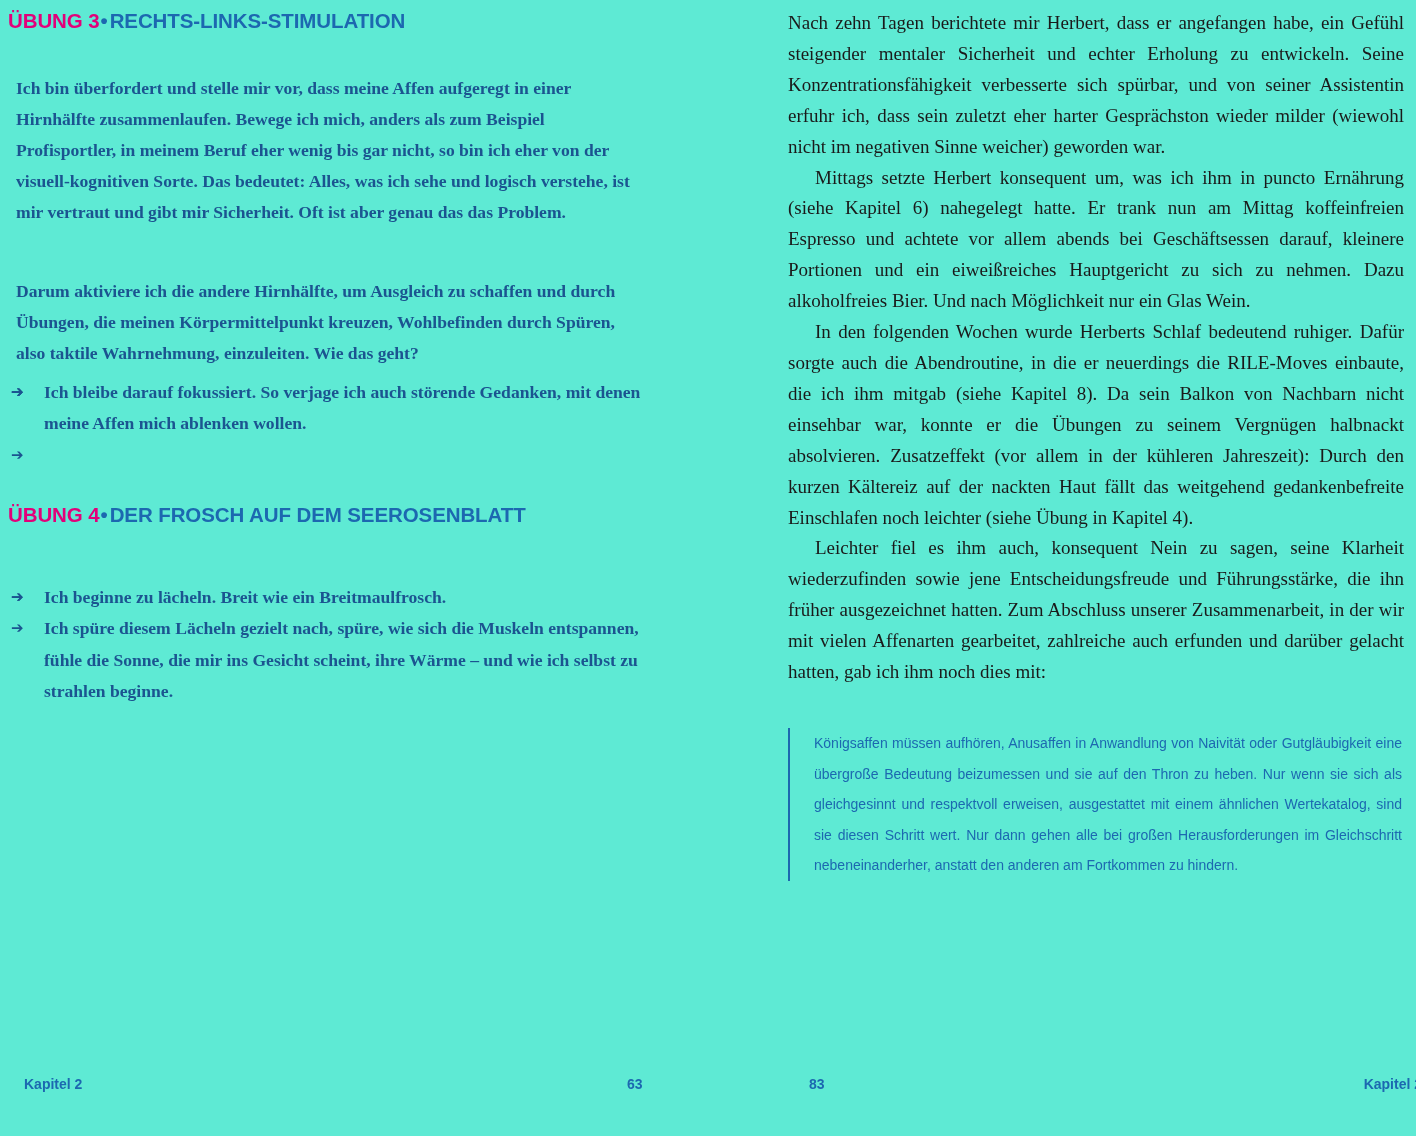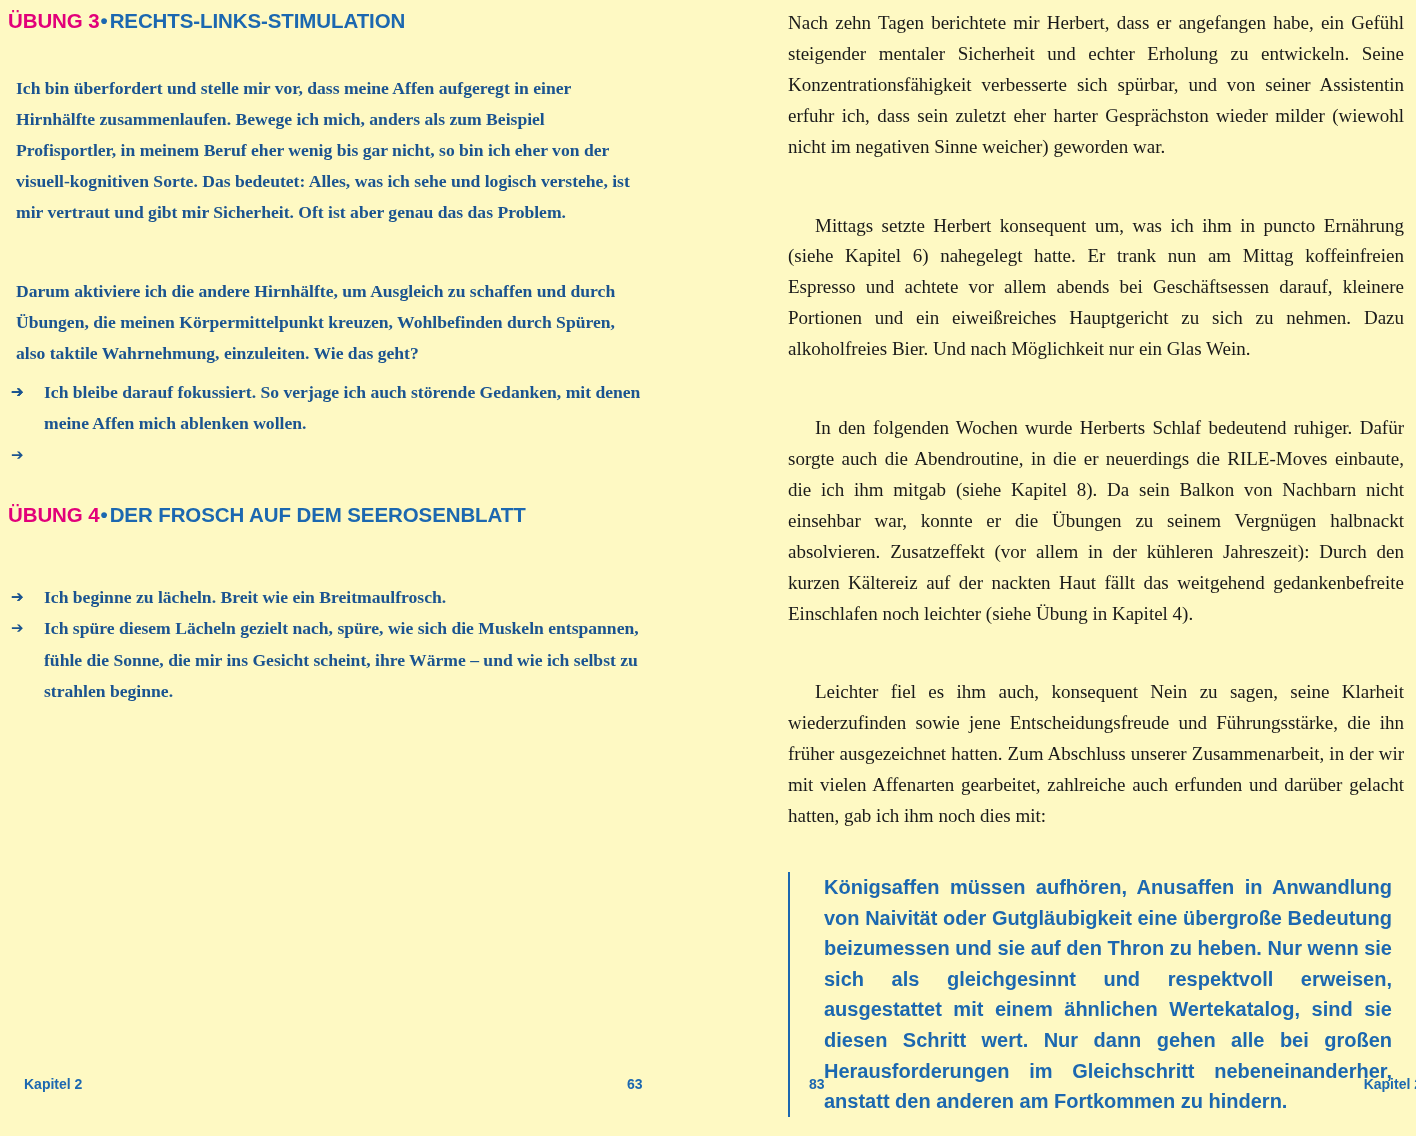--- a/index.html
+++ b/index.html
@@ -6,21 +6,21 @@
   html, body {
     margin: 0;
     padding: 0;
     background: #ffffff;
   }
 
   .page {
     position: relative;
     width: 1416px;
     height: 1136px;
-    background: #fef9c3;
+    background: #5eead4;
     overflow: hidden;
     font-family: "Liberation Serif", "DejaVu Serif", serif;
     box-sizing: border-box;
   }
 
   
   .col-left {
     position: absolute;
     left: 8px;
     top: 8px;
@@ -92,33 +92,33 @@
     margin: 0;
     color: #1a1a1a;
     font-family: "Liberation Serif", "DejaVu Serif", serif;
     font-weight: 400;
     font-size: 19px;
     line-height: 30.9px;
     text-align: justify;
     text-justify: inter-word;
     hyphens: manual;
   }
-  .body-para.indent { text-indent: 27px; margin-top: 48px; }
+  .body-para.indent { text-indent: 27px; }
 
   .quote-box {
     margin-top: 40px;
     padding-left: 22px;
     border-left: 2px solid #1C68B0;
   }
   .quote-text {
-    margin: 12px;
+    margin: 2px;
     color: #1C68B0;
     font-family: "Liberation Sans", "DejaVu Sans", sans-serif;
-    font-weight: 700;
-    font-size: 20px;
+    font-weight: 400;
+    font-size: 14px;
     line-height: 30.6px;
     text-align: justify;
     text-justify: inter-word;
   }
 
   
   .footer {
     position: absolute;
     left: 16px;
     top: 1074px;

